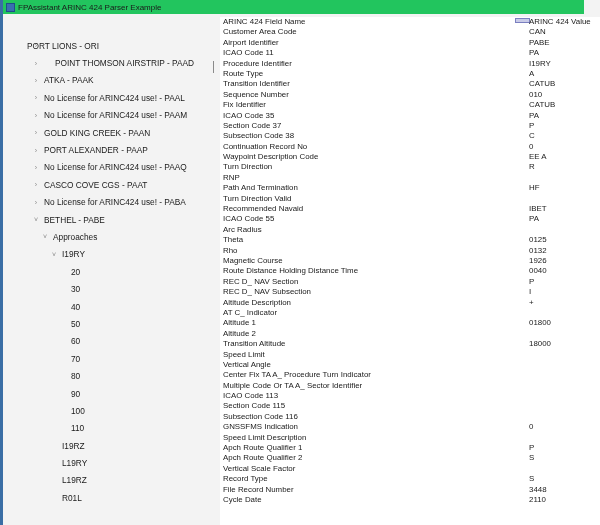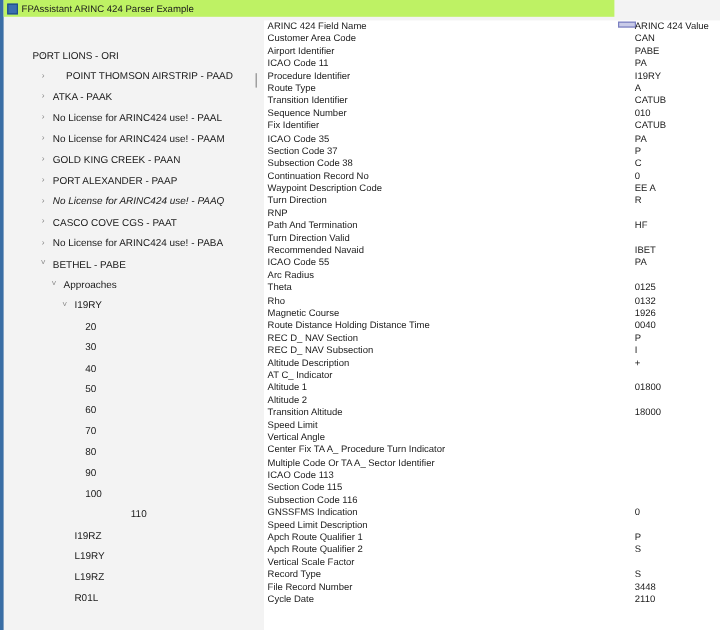--- a/index.html
+++ b/index.html
@@ -1,18 +1,18 @@
 <!DOCTYPE html>
 <html><head>
 <meta charset="utf-8">
 <style>
   * { box-sizing: border-box; margin: 0; padding: 0; }
   html, body { width: 600px; height: 525px; overflow: hidden; background: #f3f3f3; font-family: "Liberation Sans", sans-serif; }
   .window { position: relative; width: 600px; height: 525px; background: #f3f3f3; border-left: 3px solid #3a6ea5; }
-  .titlebar { position: absolute; left: 0; top: 0; width: 509px; height: 14px; background: #bef264; display: flex; align-items: center; }
+  .titlebar { position: absolute; left: 0; top: 0; width: 581px; height: 14px; background: #22c55e; display: flex; align-items: center; }
   .app-icon { width: 9px; height: 9px; background: #3a6fb0; margin-left: 3px; margin-right: 3px; border: 1px solid #1f4e8a; }
   .title { font-size: 8px; color: #1a1a1a; }
   .tree { position: absolute; left: 0; top: 37px; width: 212px; }
   .tree-item { position: relative; height: 17.4px; display: flex; align-items: center; font-size: 8.3px; color: #1a1a1a; }
   .tree-item .chev { position: absolute; font-size: 7px; color: #8a8a8a; width: 8px; text-align: center; }
   .tree-item .lbl { position: absolute; white-space: nowrap; }
   .tree-item.selected { background: #e9e9e9; margin-left: 10px; margin-right: 0; border-radius: 3px; }
   .sel-bar { position: absolute; left: 1px; top: 4px; width: 2px; height: 9px; background: #0067c0; border-radius: 1px; }
   .tree-scroll { position: absolute; left: 210px; top: 61px; width: 1px; height: 12px; background: #8a8a8a; }
   .grid { position: absolute; left: 217px; top: 17px; width: 383px; bottom: 0; background: #ffffff; }
@@ -54,21 +54,21 @@
       <div class="tree-item">
         <span class="chev" style="left: 29px;">›</span>
         <span class="lbl" style="left: 41px;">GOLD KING CREEK - PAAN</span>
       </div>
       <div class="tree-item">
         <span class="chev" style="left: 29px;">›</span>
         <span class="lbl" style="left: 41px;">PORT ALEXANDER - PAAP</span>
       </div>
       <div class="tree-item">
         <span class="chev" style="left: 29px;">›</span>
-        <span class="lbl" style="left: 41px; font-style: italic;">No License for ARINC424 use! - PAAQ</span>
+        <span class="lbl" style="left: 41px;">No License for ARINC424 use! - PAAQ</span>
       </div>
       <div class="tree-item">
         <span class="chev" style="left: 29px;">›</span>
         <span class="lbl" style="left: 41px;">CASCO COVE CGS - PAAT</span>
       </div>
       <div class="tree-item">
         <span class="chev" style="left: 29px;">›</span>
         <span class="lbl" style="left: 41px;">No License for ARINC424 use! - PABA</span>
       </div>
       <div class="tree-item">
@@ -104,21 +104,21 @@
       <div class="tree-item">
         <span class="lbl" style="left: 68px;">80</span>
       </div>
       <div class="tree-item">
         <span class="lbl" style="left: 68px;">90</span>
       </div>
       <div class="tree-item">
         <span class="lbl" style="left: 68px;">100</span>
       </div>
       <div class="tree-item">
-        <span class="lbl" style="left: 68px; margin-left: 38px;">110</span>
+        <span class="lbl" style="left: 68px;">110</span>
       </div>
       <div class="tree-item">
         <span class="lbl" style="left: 59px;">I19RZ</span>
       </div>
       <div class="tree-item">
         <span class="lbl" style="left: 59px;">L19RY</span>
       </div>
       <div class="tree-item">
         <span class="lbl" style="left: 59px;">L19RZ</span>
       </div>

